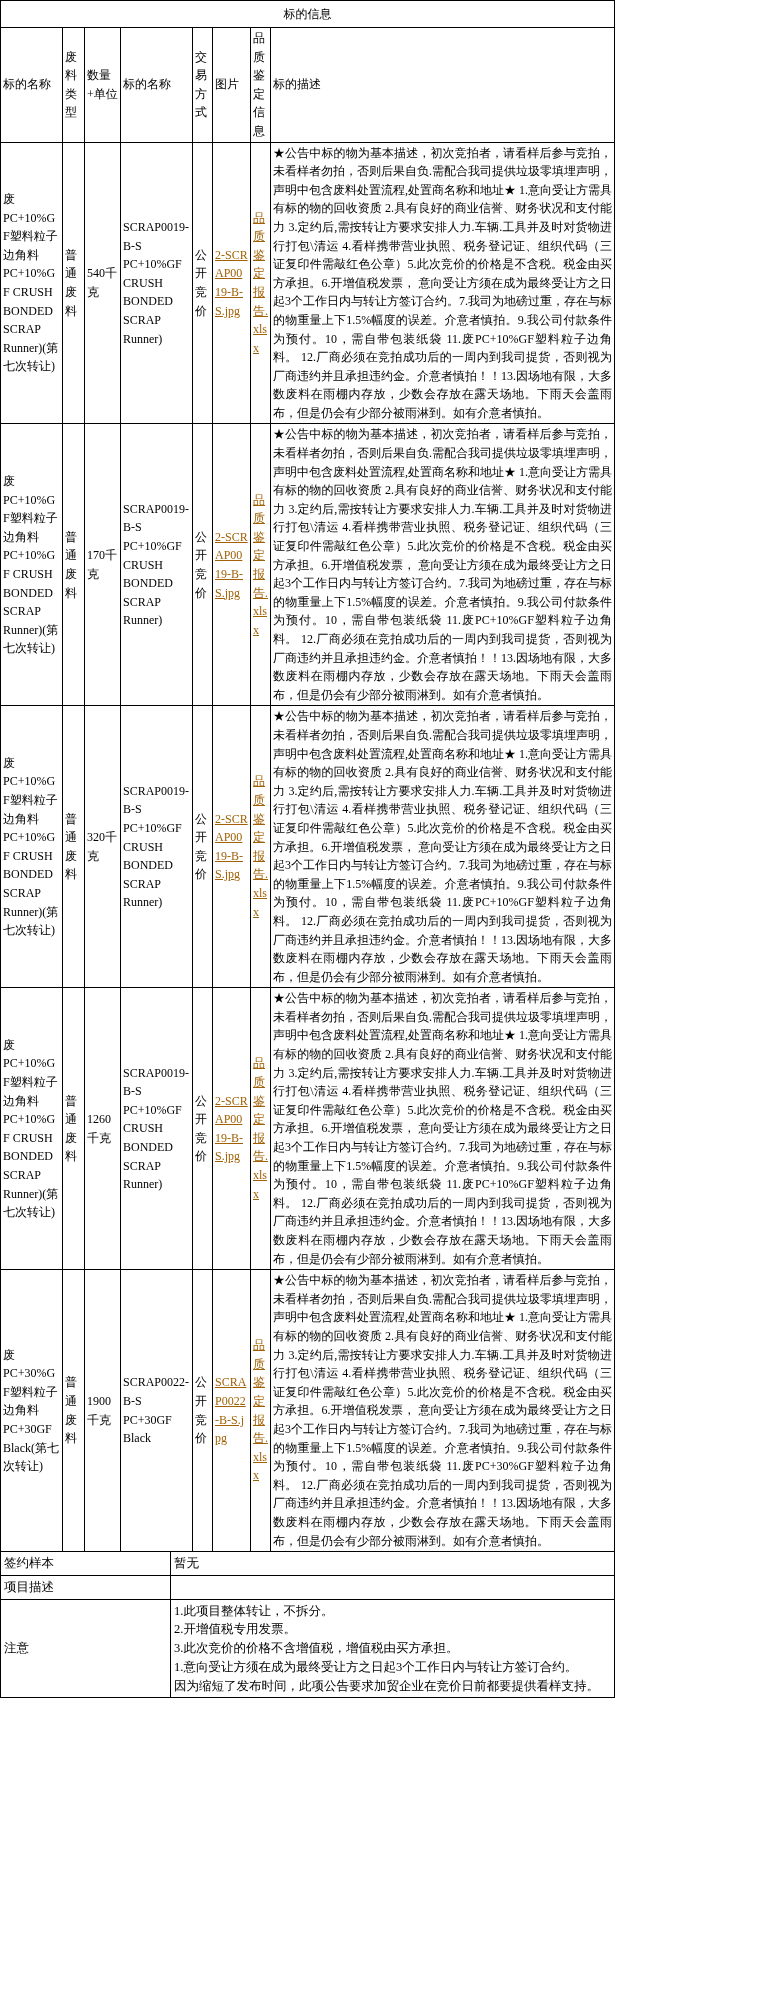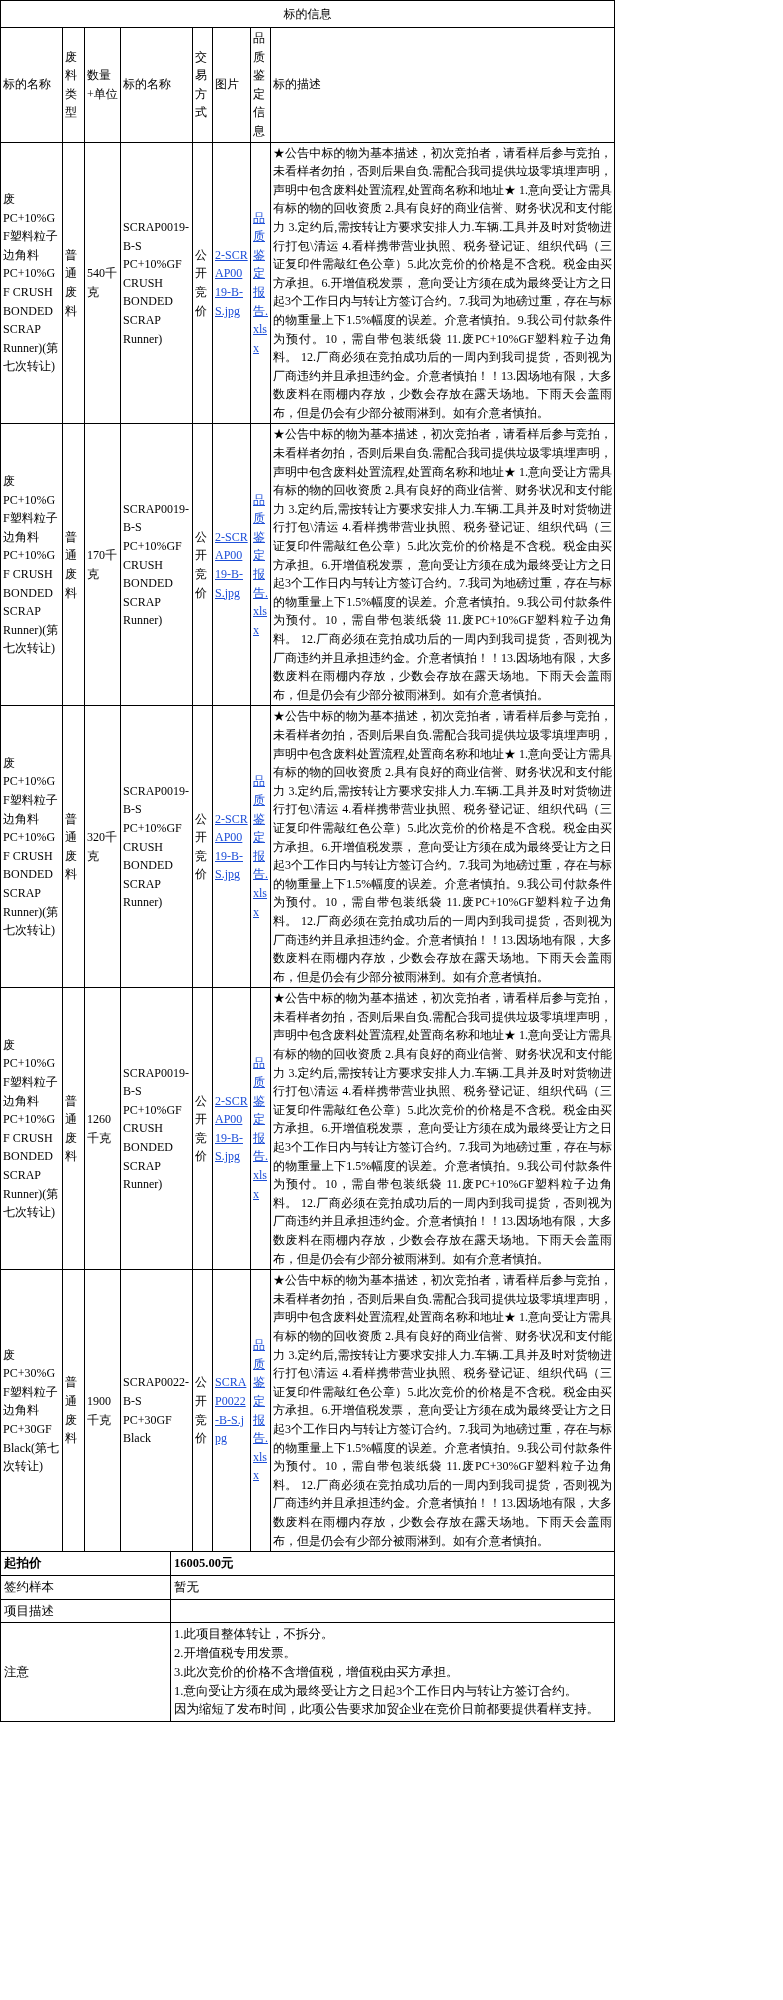--- a/index.html
+++ b/index.html
@@ -56,21 +56,21 @@
     vertical-align: middle;
     height: 100px;
   }
   .hdr-v {
     
     text-align: left;
     margin-left: 8px;
   }
   td.celltop { vertical-align: middle; }
   .lnk {
-    color: #1d4ed8;
+    color: #a16207;
     text-decoration: underline;
     word-break: break-all;
     cursor: pointer;
     display: inline;
   }
   .desc {
     text-align: justify;
     line-height: 1.62;
     font-size: 12px;
     vertical-align: middle;
@@ -195,24 +195,20 @@
     </tbody>
   </table>
 
   <table class="foot">
     <colgroup>
         <col class="f-label">
         <col class="f-value">
       </colgroup>
     <tbody>
       <tr>
-        <td class="bold">起拍价</td>
-        <td class="bold">16005.00元</td>
-      </tr>
-      <tr>
         <td>签约样本</td>
         <td>暂无</td>
       </tr>
       <tr>
         <td>项目描述</td>
         <td></td>
       </tr>
       <tr>
         <td>注意</td>
         <td class="note-cell">

